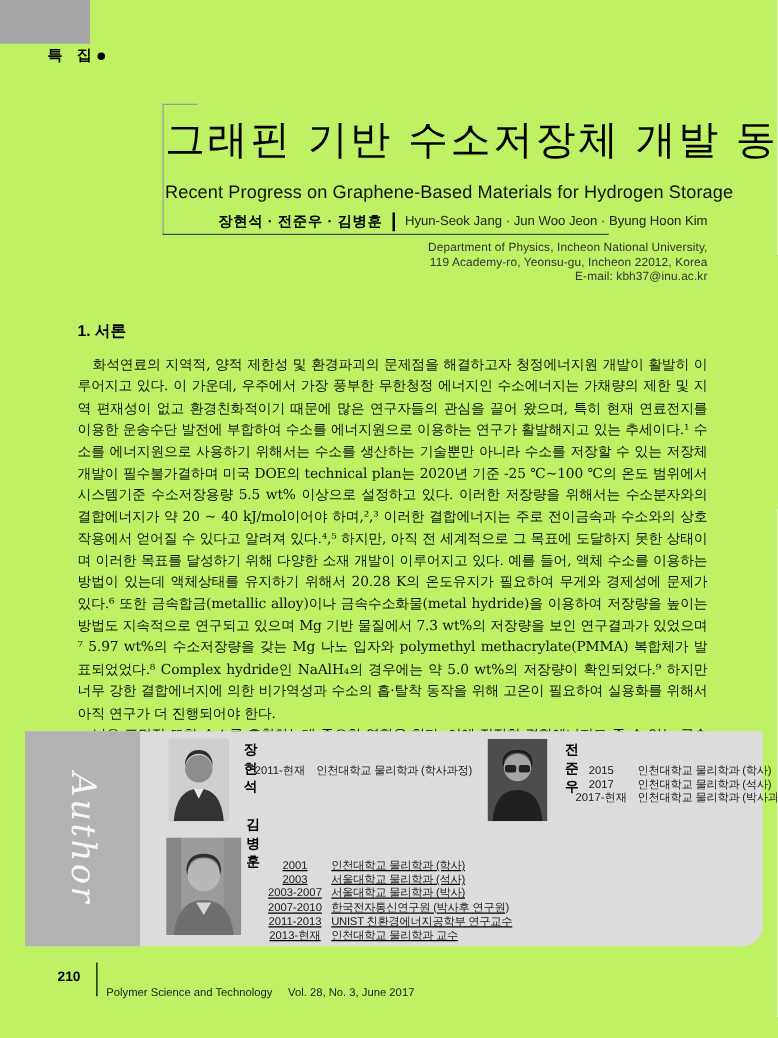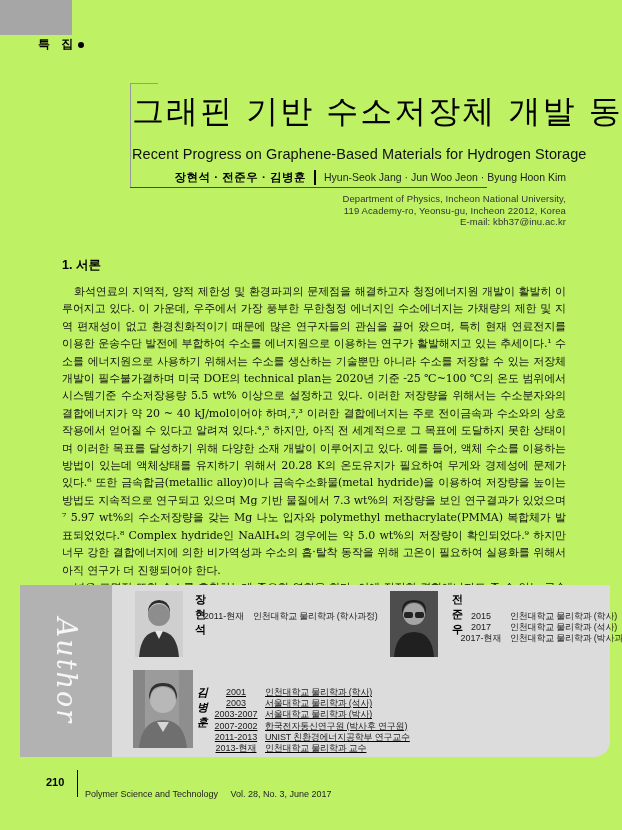--- a/index.html
+++ b/index.html
@@ -168,36 +168,36 @@
         <svg viewBox="0 0 60 78" preserveAspectRatio="none">
           <rect x="0" y="0" width="60" height="78" fill="#9b9b9b"></rect>
           <rect x="0" y="0" width="12" height="78" fill="#868686"></rect>
           <rect x="46" y="0" width="14" height="78" fill="#8e8e8e"></rect>
           <circle cx="30" cy="30" r="13" fill="#b8b8b8"></circle>
           <path d="M30 16 q-13 0 -13 14 l-1 -4 q1 -13 14 -13 q13 0 14 13 l-1 4 q0 -14 -13 -14z" fill="#2f2f2f"></path>
           <path d="M6 78 q3 -28 24 -28 q21 0 24 28 z" fill="#6f6f6f"></path>
           <path d="M24 52 l6 10 l6 -10 z" fill="#d6d6d6"></path>
         </svg>
       </div>
-      <div class="author-name" style="left:177px; top:100px;font-style:italic;">김병훈</div>
+      <div class="author-name" style="left:177px; top:67px;">김병훈</div>
       <div class="author-history" style="left:187px; top:102px;text-decoration:underline;">
           <div class="history-row">
             <span class="period">2001</span>
             <span class="detail">인천대학교 물리학과 (학사)</span>
           </div>
           <div class="history-row">
             <span class="period">2003</span>
             <span class="detail">서울대학교 물리학과 (석사)</span>
           </div>
           <div class="history-row">
             <span class="period">2003-2007</span>
             <span class="detail">서울대학교 물리학과 (박사)</span>
           </div>
           <div class="history-row">
-            <span class="period">2007-2002</span>
+            <span class="period">2007-2010</span>
             <span class="detail">한국전자통신연구원 (박사후 연구원)</span>
           </div>
           <div class="history-row">
             <span class="period">2011-2013</span>
             <span class="detail">UNIST 친환경에너지공학부 연구교수</span>
           </div>
           <div class="history-row">
             <span class="period">2013-현재</span>
             <span class="detail">인천대학교 물리학과 교수</span>
           </div>

